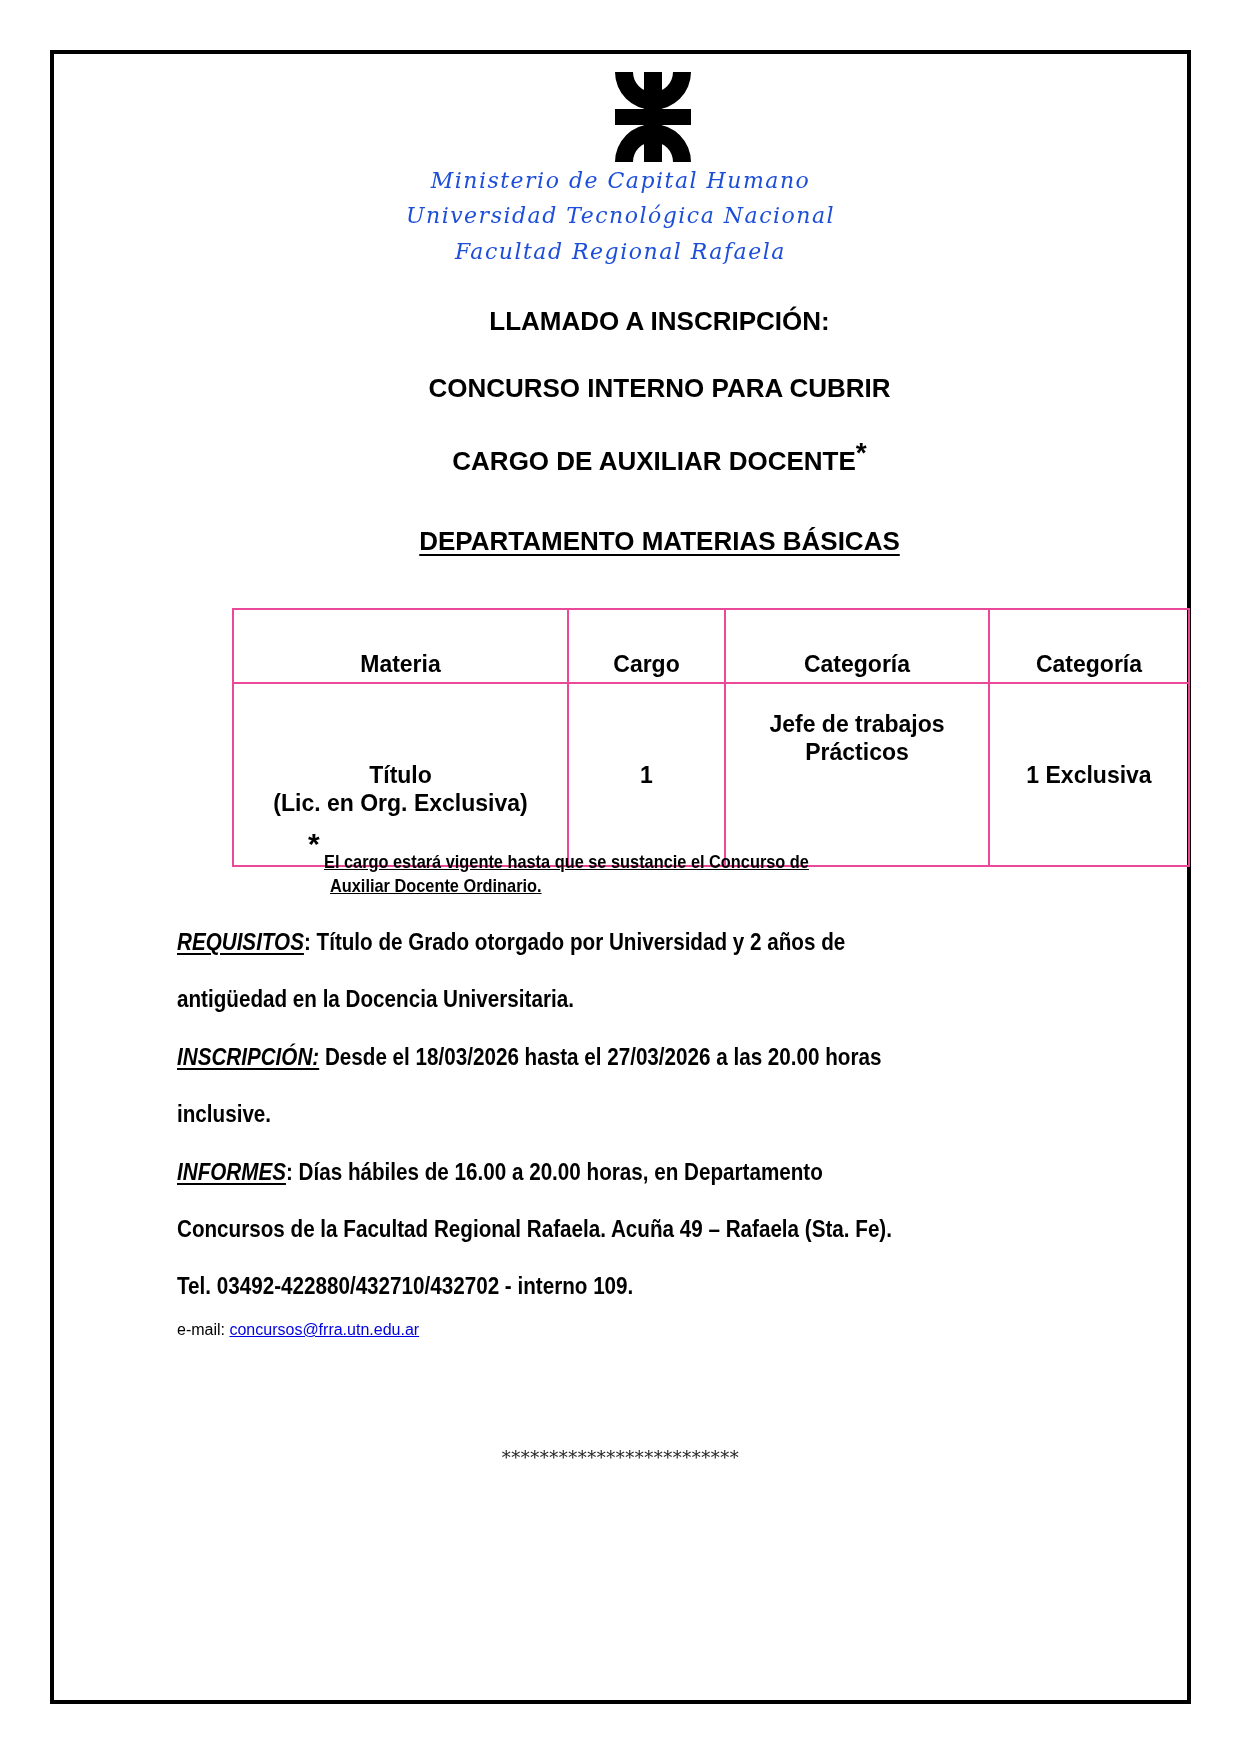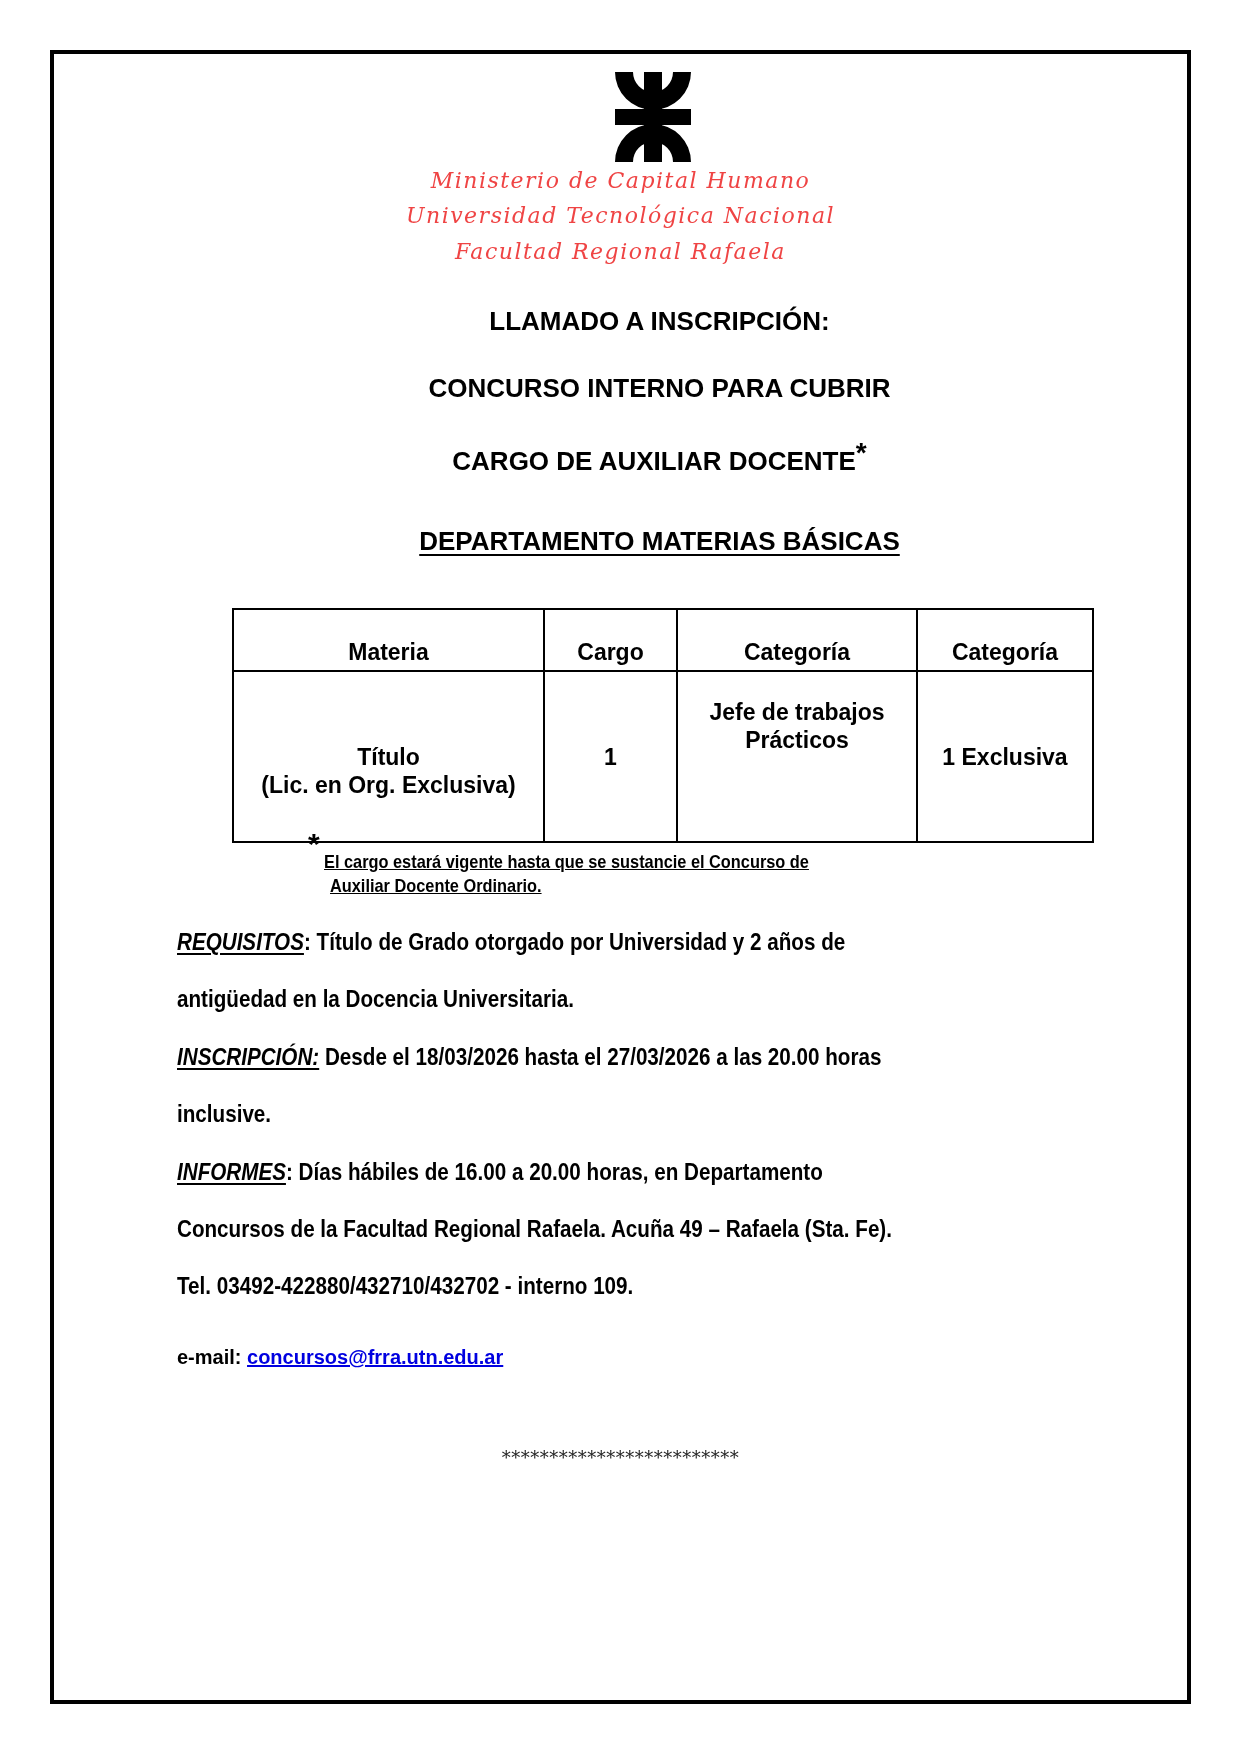--- a/index.html
+++ b/index.html
@@ -3,40 +3,40 @@
 <meta charset="utf-8">
 <style>
   html, body { margin: 0; padding: 0; background: #ffffff; }
   body { width: 1241px; height: 1754px; position: relative; overflow: hidden;
          font-family: "Liberation Sans", sans-serif; color: #000; }
   .frame { position: absolute; left: 50px; top: 50px; width: 1133px; height: 1646px;
            border: 4px solid #000; }
   .logo { position: absolute; left: 611px; top: 72px; width: 84px; height: 90px; }
   .script { position: absolute; left: 0; width: 1241px; text-align: center;
             font-family: "DejaVu Serif", serif; font-style: italic; font-size: 22px;
-            letter-spacing: 1.5px; color: #ef4444; }
+            letter-spacing: 1.5px; color: #1d4ed8; }
   .h { position: absolute; left: 8px; width: 1213px; text-align: center;
        font-weight: bold; font-size: 26px; padding-left: 45px; }
   .h sup { font-size: 28px; vertical-align: 8px; line-height: 0; }
   .u { text-decoration: underline; text-decoration-thickness: 2px; text-underline-offset: 4px; }
   table.pos { position: absolute; left: 232px; top: 608px; border-collapse: collapse;
               font-weight: bold; font-size: 23px; }
-  table.pos td, table.pos th { border: 2px solid #000000; text-align: center; padding: 0; }
+  table.pos td, table.pos th { border: 2px solid #ec4899; text-align: center; padding: 12px; }
   table.pos th { height: 56px; vertical-align: bottom; padding-bottom: 4px; font-weight: bold; }
   table.pos td { height: 143px; vertical-align: middle; line-height: 28px; margin-top: 16px; }
   .c1 { width: 309px; } .c2 { width: 131px; } .c3 { width: 238px; margin-left: 46px; } .c4 { width: 174px; }
   .foot { position: absolute; left: 308px; top: 840px; font-weight: bold; font-size: 19px;
           font-family: "Liberation Sans Narrow", "Liberation Sans", sans-serif; line-height: 24px; }
   .foot .star { position: absolute; left: 0; top: -8px; font-size: 30px; }
   .foot .l1 { position: absolute; left: 16px; top: 10px; white-space: nowrap; transform: scaleX(0.86); transform-origin: left; text-decoration: underline; }
   .foot .l2 { position: absolute; left: 22px; top: 34px; white-space: nowrap; transform: scaleX(0.86); transform-origin: left; text-decoration: underline; }
   .body-line { position: absolute; left: 177px; white-space: nowrap; font-weight: bold; font-size: 24px;
                transform: scaleX(0.86); transform-origin: left; }
   .label { font-style: italic; text-decoration: underline; text-decoration-thickness: 2px; text-underline-offset: 3px; }
-  .email-line { position: absolute; left: 177px; top: 1321px; font-weight: bold; font-size: 20px; white-space: nowrap; margin-top: 25px; }
+  .email-line { position: absolute; left: 177px; top: 1321px; font-weight: normal; font-size: 16px; white-space: nowrap; }
   .email-line a { color: #0000e0; text-decoration: underline; }
   .stars { position: absolute; left: 0; width: 1241px; top: 1447px; text-align: center;
            font-family: "DejaVu Serif", serif; font-size: 18px; letter-spacing: 0.5px; color: #222; }
 </style>
 </head>
 <body>
 
 <div class="frame"></div>
 
 <svg class="logo" viewBox="0 0 84 90">

